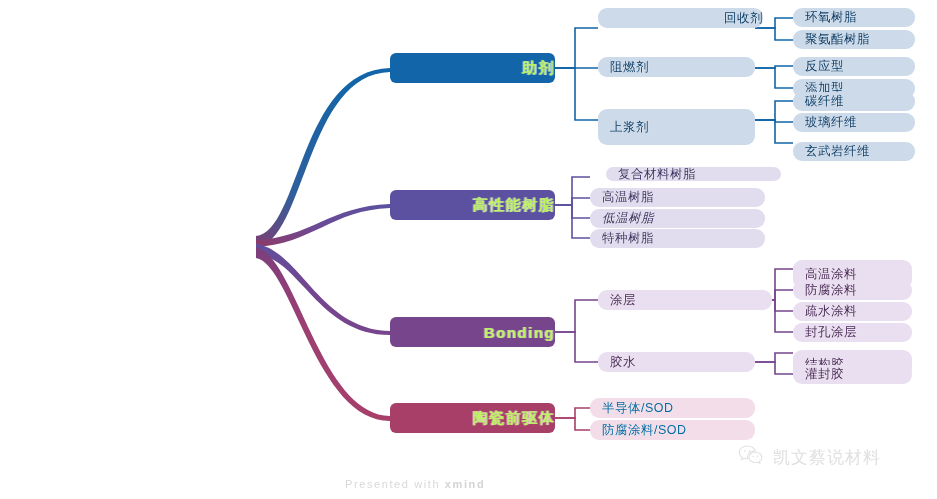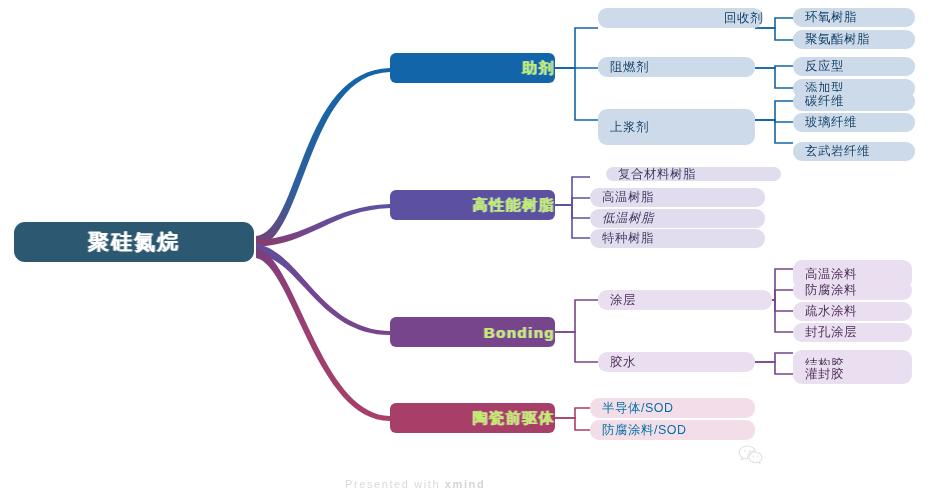--- a/index.html
+++ b/index.html
@@ -158,23 +158,20 @@
     <path d="M755,300 H775 V311 H793" fill="none" stroke="#77458c" stroke-width="1.6"></path>
     <path d="M755,300 H775 V332 H793" fill="none" stroke="#77458c" stroke-width="1.6"></path>
 
     <path d="M755,362 H775 V353 H793" fill="none" stroke="#77458c" stroke-width="1.6"></path>
     <path d="M755,362 H775 V374 H793" fill="none" stroke="#77458c" stroke-width="1.6"></path>
 
     <path d="M555,418 H575 V408 H590" fill="none" stroke="#a83f69" stroke-width="1.6"></path>
     <path d="M555,418 H575 V430 H590" fill="none" stroke="#a83f69" stroke-width="1.6"></path>
   </svg>
 
-  <div class="node root" style="left:14px; top:222px; width:240px; height:40px;">
-    <span>聚硅氮烷</span>
-  </div>
 
   <div class="b-blue">
     <div class="node lv1" style="left:390px; top:53px; width:165px; height:30px; background:#1165a8;">
       <span>助剂</span>
     </div>
 
     <div class="node lv2" style="left:598px; top:8px; width:165px; height:20px;justify-content:flex-end;">
       <span>回收剂</span>
     </div>
     <div class="node lv2" style="left:598px; top:57px; width:157px; height:20px;">
@@ -279,15 +276,16 @@
     <span class="wechat-icon">
       <svg width="26" height="20" viewBox="0 0 26 20" xmlns="http://www.w3.org/2000/svg">
         <path d="M9.4 1C4.9 1 1.2 3.9 1.2 7.5c0 2 1.2 3.8 3 5L3.6 14.6l2.6-1.3c.9.3 1.9.4 2.9.4h.6c-.2-.5-.3-1.1-.3-1.7 0-3.4 3.4-6.1 7.6-6.1h.6C16.9 3.3 13.5 1 9.4 1z" fill="none" stroke="#e2e2e2" stroke-width="1.1"></path>
         <circle cx="6.9" cy="6.1" r="0.95" fill="#e2e2e2"></circle>
         <circle cx="11.6" cy="6.1" r="0.95" fill="#e2e2e2"></circle>
         <path d="M17.4 7.3c-3.6 0-6.5 2.3-6.5 5.1s2.9 5.1 6.5 5.1c.8 0 1.6-.1 2.3-.3l2.2 1.1-.5-1.8c1.5-.9 2.5-2.4 2.5-4.1 0-2.8-2.9-5.1-6.5-5.1z" fill="none" stroke="#e2e2e2" stroke-width="1.1"></path>
         <circle cx="15.4" cy="11.4" r="0.8" fill="#e2e2e2"></circle>
         <circle cx="19.4" cy="11.4" r="0.8" fill="#e2e2e2"></circle>
       </svg>
     </span>
+    <span>凯文蔡说材料</span>
   </div>
 
 </div>
 
 </body></html>

